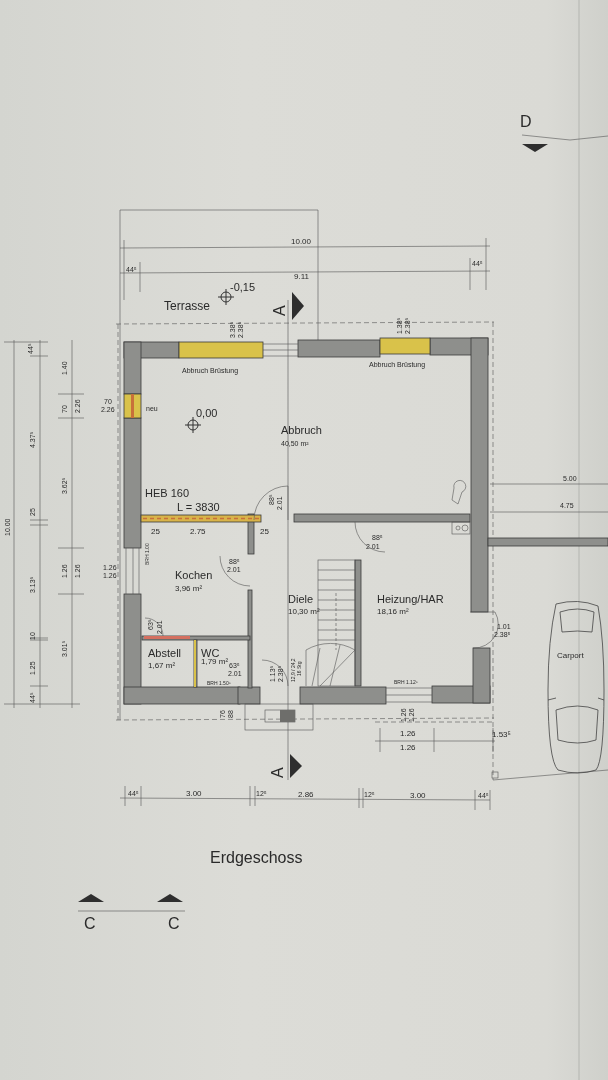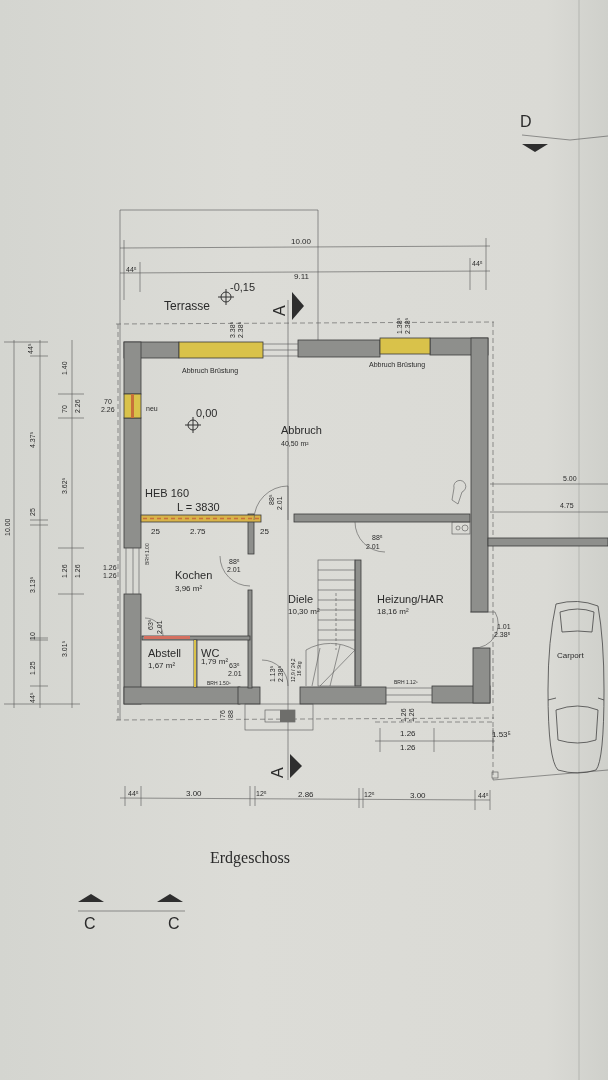--- a/index.html
+++ b/index.html
@@ -178,21 +178,21 @@
 
   <g fill="#2e2e2e">
     <polygon points="292,292 304,306 292,320"></polygon>
     <polygon points="290,754 302,766 290,778"></polygon>
     <polygon points="522,144 548,144 535,152"></polygon>
     <polygon points="78,902 104,902 91,894"></polygon>
     <polygon points="157,902 183,902 170,894"></polygon>
   </g>
 </svg>
 
-<div class="t s16" style="left:210px;top:850px;font-family:Liberation Serif, serif;">Erdgeschoss</div>
+<div class="t s16" style="left:210px;top:850px;">Erdgeschoss</div>
 <div class="t s16" style="left:520px;top:114px;">D</div>
 <div class="t s16" style="left:84px;top:916px;">C</div>
 <div class="t s16" style="left:168px;top:916px;">C</div>
 <div class="t s16 rv" style="left:272px;top:316px;">A</div>
 <div class="t s16 rv" style="left:270px;top:778px;">A</div>
 
 <div class="t s12" style="left:164px;top:291px;">Terrasse</div>
 <div class="t s11" style="left:230px;top:282px;">-0,15</div>
 <div class="t s11" style="left:196px;top:408px;">0,00</div>
 

